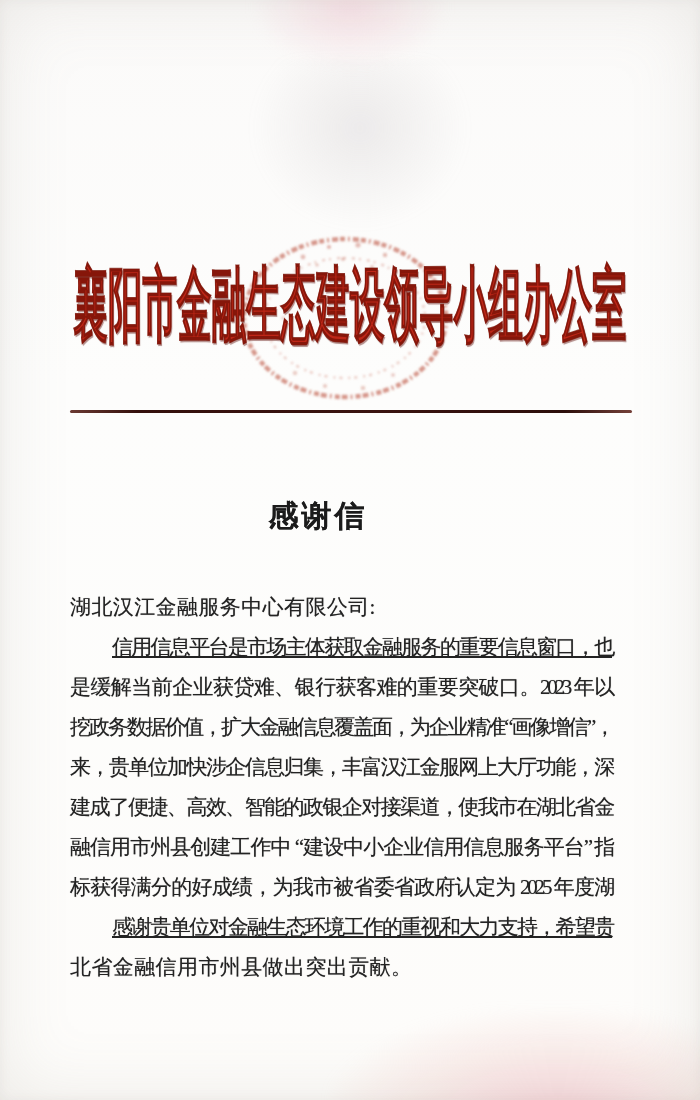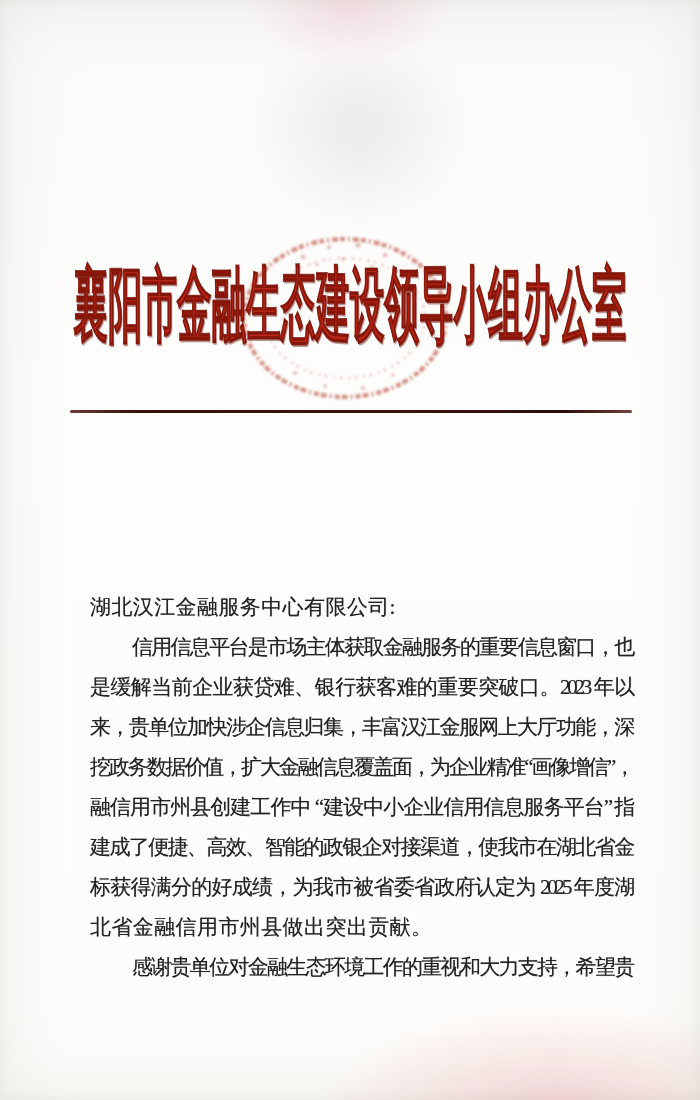--- a/index.html
+++ b/index.html
@@ -32,23 +32,23 @@
     background:linear-gradient(90deg,#6b3a33,#34100c 12%,#3a1310 55%,#2c0e0b 88%,#744039);}
 
   .letter-title{position:absolute;left:168px;top:496px;width:300px;text-align:center;
     font-size:30px;font-weight:bold;color:#1b1b1b;letter-spacing:3px;
     text-shadow:0 0 0.6px rgba(20,20,20,0.8);}
 
   .bodytext{position:absolute;left:70px;top:587px;width:542px;z-index:2;
     font-size:21px;line-height:40px;color:#232323;
     text-shadow:0 0 0.7px rgba(30,30,30,0.55);}
   .bodytext .l{width:542px;letter-spacing:-3.2px;
-    text-align:justify;text-align-last:justify;margin-left:20px;}
+    text-align:justify;text-align-last:justify;}
   .bodytext .l.ns{letter-spacing:0.4px;text-align:left;text-align-last:left;}
-  .bodytext .l.ind{text-indent:2em;}
+  .bodytext .l.ind{text-indent:2em;text-decoration:underline;}
 </style>
 </head>
 <body>
 
 <div class="page">
 
   <div class="stain stain-top"></div>
   <div class="stain smudge-mid"></div>
   <div class="stain stain-bottom"></div>
 
@@ -74,28 +74,29 @@
       <circle cx="168" cy="152" r="2.0" fill="#c0604e" opacity="0.3"></circle>
       <circle cx="58" cy="95" r="1.8" fill="#c0604e" opacity="0.28"></circle>
       <circle cx="182" cy="100" r="1.8" fill="#c0604e" opacity="0.28"></circle>
     </g>
   </svg>
 
   <div class="masthead">襄阳市金融生态建设领导小组办公室</div>
 
   <div class="divider"></div>
 
+  <div class="letter-title">感谢信</div>
 
   <div class="bodytext">
     <div class="l ns">湖北汉江金融服务中心有限公司:</div>
     <div class="l ind">信用信息平台是市场主体获取金融服务的重要信息窗口，也</div>
     <div class="l">是缓解当前企业获贷难、银行获客难的重要突破口。2023 年以</div>
+    <div class="l">挖政务数据价值，扩大金融信息覆盖面，为企业精准“画像增信”，</div>
     <div class="l">来，贵单位加快涉企信息归集，丰富汉江金服网上大厅功能，深</div>
-    <div class="l">挖政务数据价值，扩大金融信息覆盖面，为企业精准“画像增信”，</div>
+    <div class="l">建成了便捷、高效、智能的政银企对接渠道，使我市在湖北省金</div>
     <div class="l">融信用市州县创建工作中 “建设中小企业信用信息服务平台” 指</div>
-    <div class="l">建成了便捷、高效、智能的政银企对接渠道，使我市在湖北省金</div>
     <div class="l">标获得满分的好成绩，为我市被省委省政府认定为 2025 年度湖</div>
+    <div class="l ind">感谢贵单位对金融生态环境工作的重视和大力支持，希望贵</div>
     <div class="l ns">北省金融信用市州县做出突出贡献。</div>
-    <div class="l ind">感谢贵单位对金融生态环境工作的重视和大力支持，希望贵</div>
   </div>
 
   <div class="vignette"></div>
 </div>
 
 </body></html>

